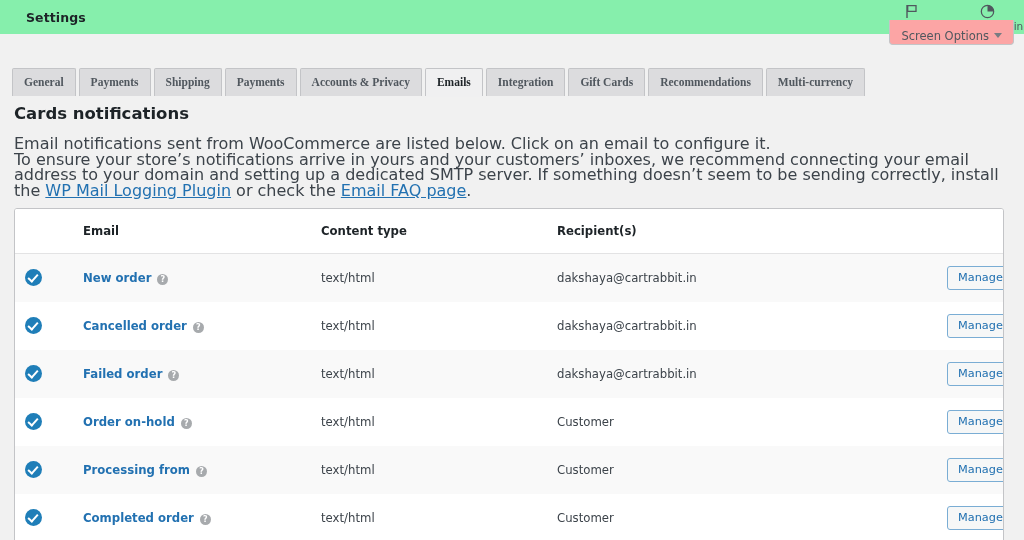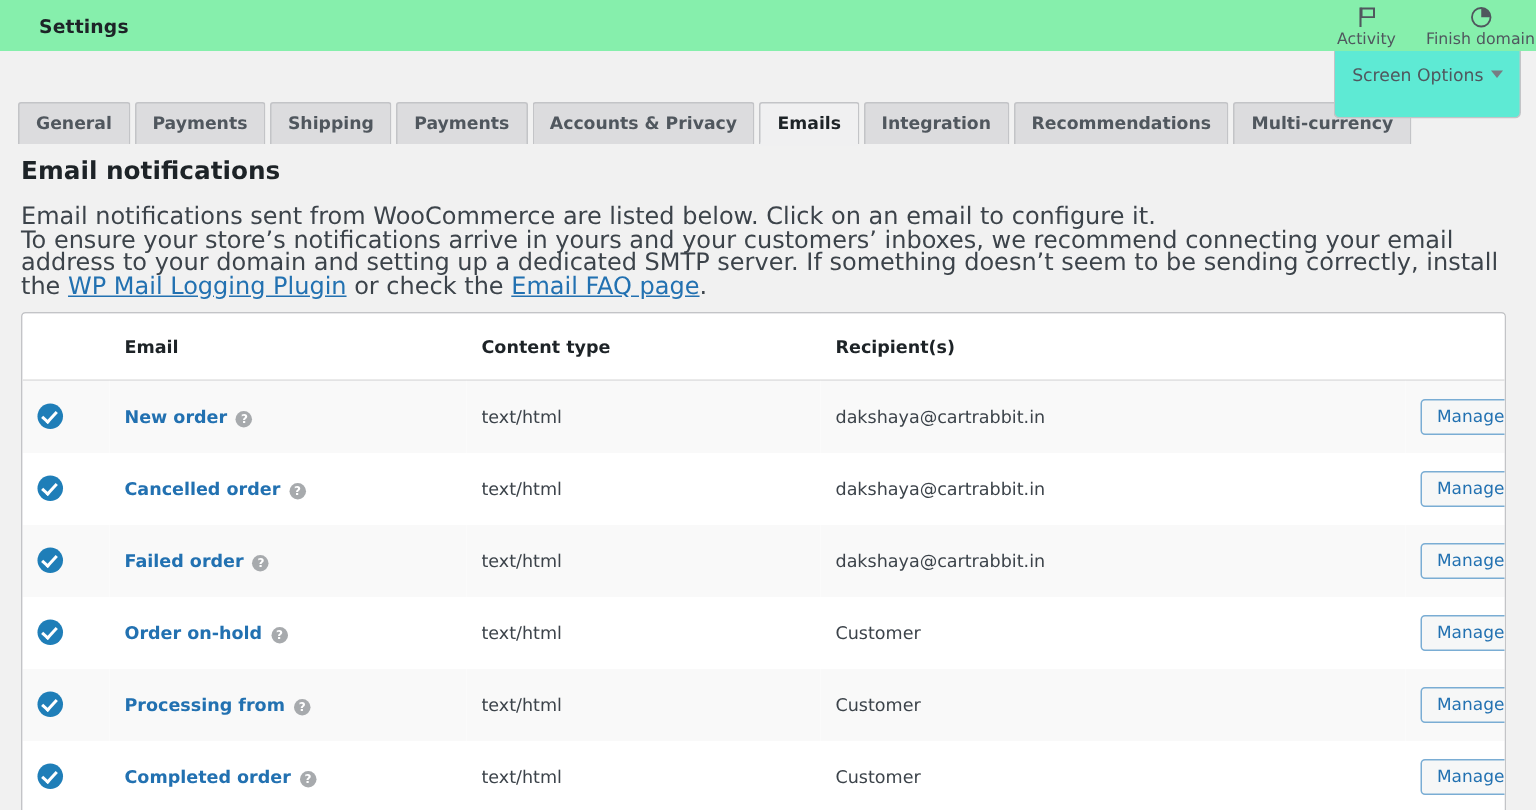--- a/index.html
+++ b/index.html
@@ -50,27 +50,27 @@
     font-size: 10.5px;
     color: #50575e;
     line-height: 13px;
     white-space: nowrap;
     margin-top: 1px;
   }
 
   
   .screen-options-wrap {
     position: absolute;
-    top: 34px;
+    top: 20px;
     right: 10px;
-    background: #5eead4;
+    background: #fca5a5;
     border: 1px solid #c3c4c7;
     border-top: none;
     border-radius: 0 0 4px 4px;
-    padding: 5px 11px 20px 11px;
+    padding: 5px 11px 0 11px;
     z-index: 5;
     cursor: pointer;
   }
   .screen-options-wrap .txt {
     font-size: 11.5px;
     color: #50575e;
   }
   .caret-down {
     display: inline-block;
     width: 0; height: 0;
@@ -80,20 +80,21 @@
     border-right: 4px solid transparent;
     border-top: 5px solid #787c82;
   }
 
   
   .tabs-region {
     position: relative;
     padding-top: 34px;
     padding-left: 12px;
     height: 62px;
+    font-family: Liberation Serif, serif;
   }
   .tabs {
     display: flex;
     align-items: flex-end;
     gap: 3px;
     position: relative;
     z-index: 2;
   }
   .tab {
     font-size: 11.5px;
@@ -277,29 +278,30 @@
 
 <div class="tabs-region">
   <div class="tabs">
     <div class="tab">General</div>
     <div class="tab">Payments</div>
     <div class="tab">Shipping</div>
     <div class="tab">Payments</div>
     <div class="tab">Accounts &amp; Privacy</div>
     <div class="tab active">Emails</div>
     <div class="tab">Integration</div>
+    <div class="tab">Gift Cards</div>
     <div class="tab">Recommendations</div>
     <div class="tab">Multi-currency</div>
 
   </div>
 </div>
 
 <div class="content">
 
-  <h2 class="page-heading">Email notifications</h2>
+  <h2 class="page-heading">Cards notifications</h2>
 
   <div class="desc">
     <p>Email notifications sent from WooCommerce are listed below. Click on an email to configure it.</p>
     <p><span>To ensure your store’s notifications arrive in yours and your customers’ inboxes, we recommend connecting your email address to your domain and setting up a dedicated SMTP server. If something doesn’t seem to be sending correctly, install the </span><a href="#">WP Mail Logging Plugin</a><span> or check the </span><a href="#">Email FAQ page</a><span>.</span></p>
   </div>
 
   <div class="table-card">
     <table class="emails">
       <colgroup>
         <col class="c-status">

